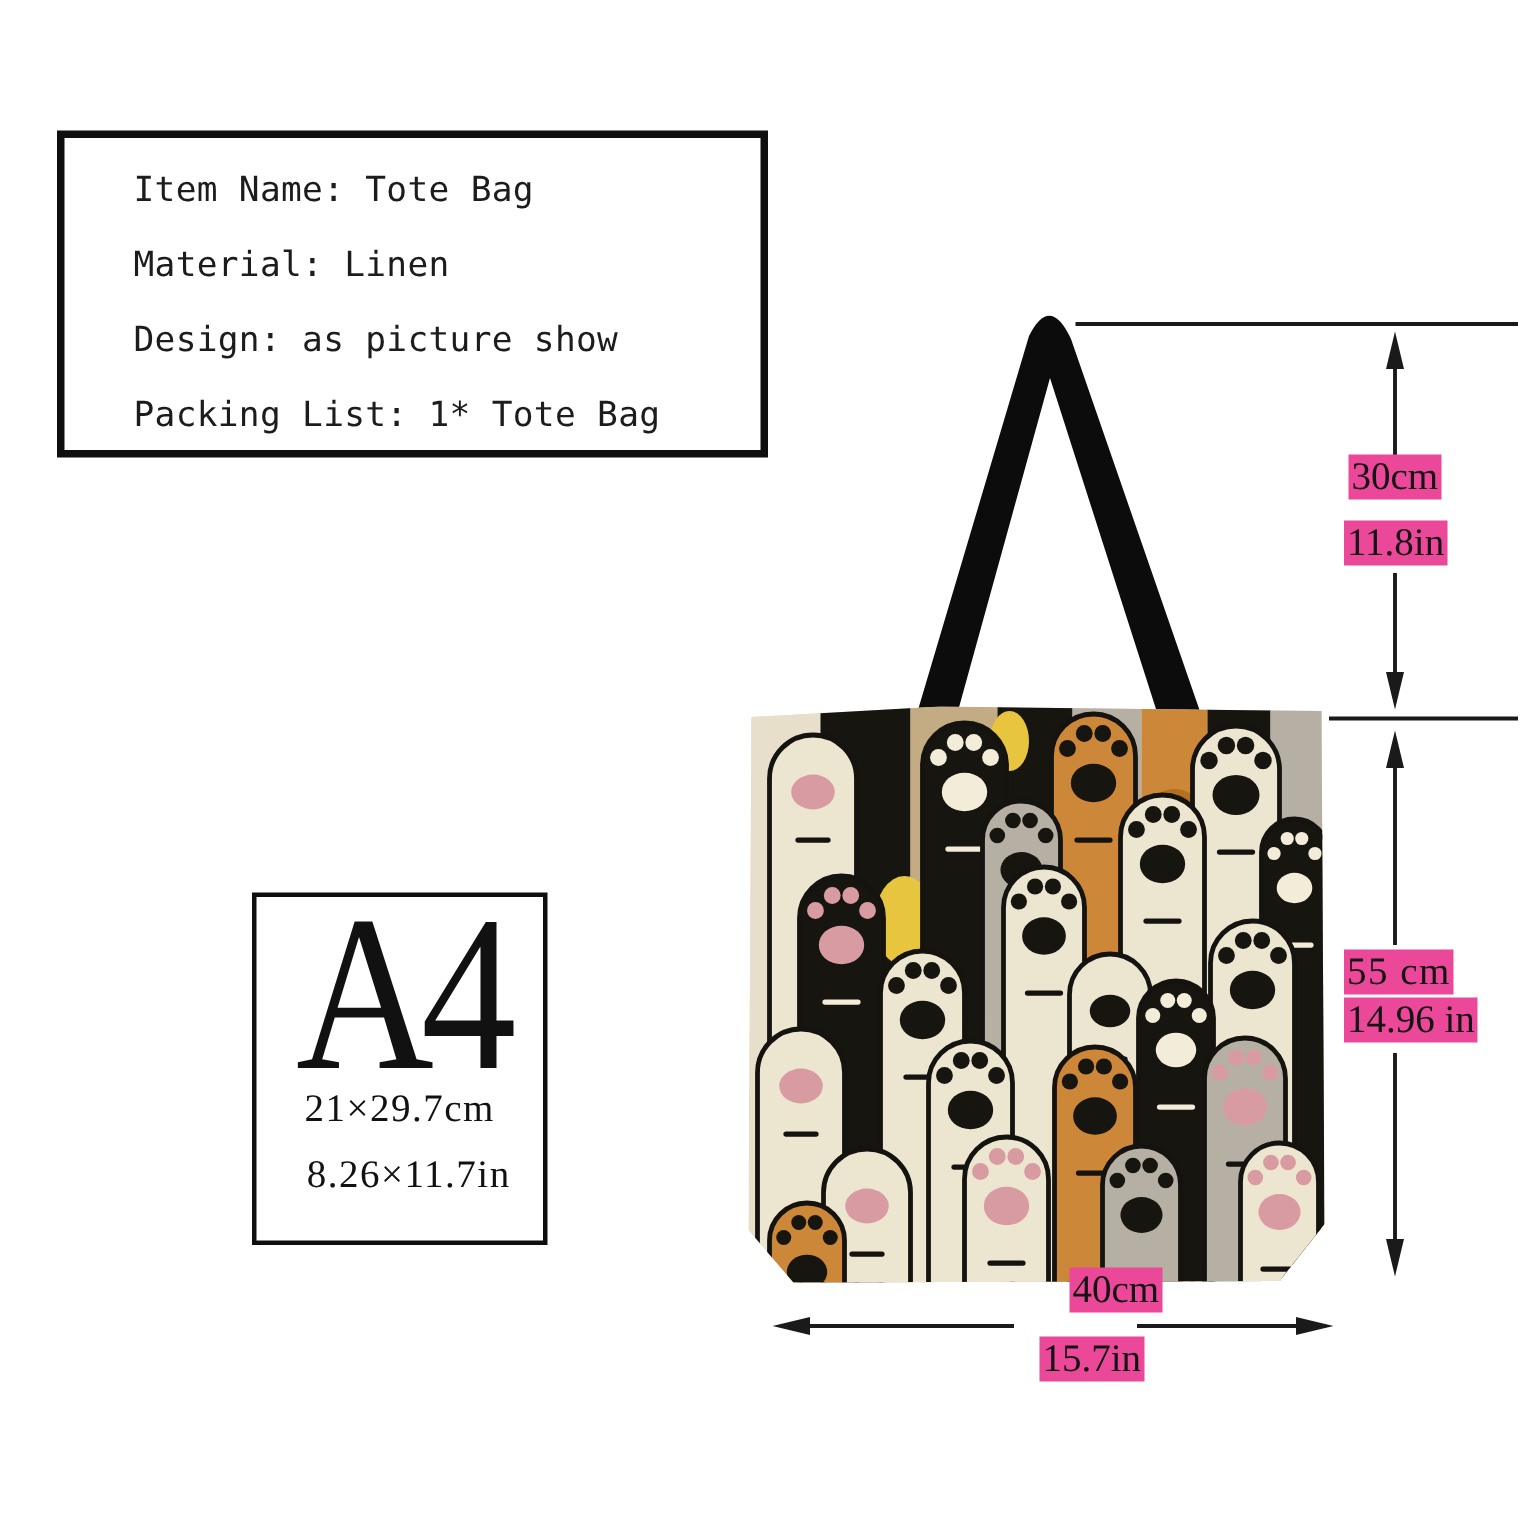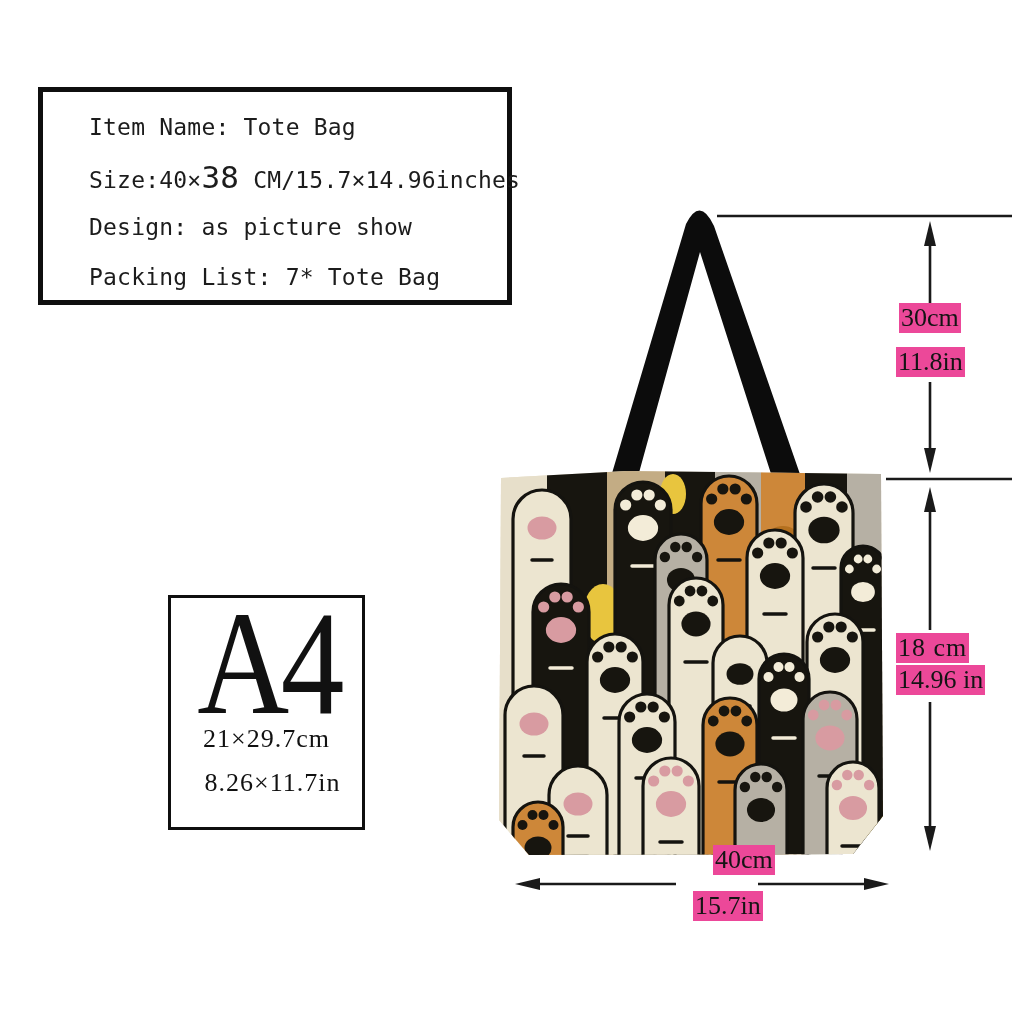--- a/index.html
+++ b/index.html
@@ -37,23 +37,23 @@
   #scene{position:absolute;left:0;top:0;}
   #bag-svg{position:absolute;left:497px;top:466px;}
 </style>
 </head>
 <body>
 
 <div class="stage">
 
   <div id="spec-box">
     <div class="spec-line">Item Name: Tote Bag</div>
-    <div class="spec-line"><span>Size:40×</span><span class="size-big">38</span><span> CM/15.7×14.96inches</span></div>
+    <div class="spec-line">Material: Linen</div>
     <div class="spec-line">Design: as picture show</div>
-    <div class="spec-line">Packing List: 7* Tote Bag</div>
+    <div class="spec-line">Packing List: 1* Tote Bag</div>
   </div>
 
   <div id="a4-box">
     <div class="a4-title">A4</div>
     <div class="a4-cm">21×29.7cm</div>
     <div class="a4-in">8.26×11.7in</div>
   </div>
 
   <svg id="scene" width="1024" height="1024" viewBox="0 0 1024 1024">
 
@@ -286,18 +286,18 @@
           <circle cx="350.28" cy="309" r="5.2" fill="#d89ba1"></circle>
           <circle cx="361.72" cy="309" r="5.2" fill="#d89ba1"></circle>
           <circle cx="372.12" cy="319" r="5.2" fill="#d89ba1"></circle>
           <line x1="345" y1="380" x2="367" y2="380" stroke="#14130f" stroke-width="3.5" stroke-linecap="round"></line>
         </g>
       </g>
     </svg>
 
   <div class="dim" id="dim-handle-cm">30cm</div>
   <div class="dim" id="dim-handle-in">11.8in</div>
-  <div class="dim" id="dim-height-cm">18 cm</div>
+  <div class="dim" id="dim-height-cm">55 cm</div>
   <div class="dim" id="dim-height-in">14.96 in</div>
   <div class="dim" id="dim-width-cm">40cm</div>
   <div class="dim" id="dim-width-in">15.7in</div>
 
 </div>
 
 </body></html>

